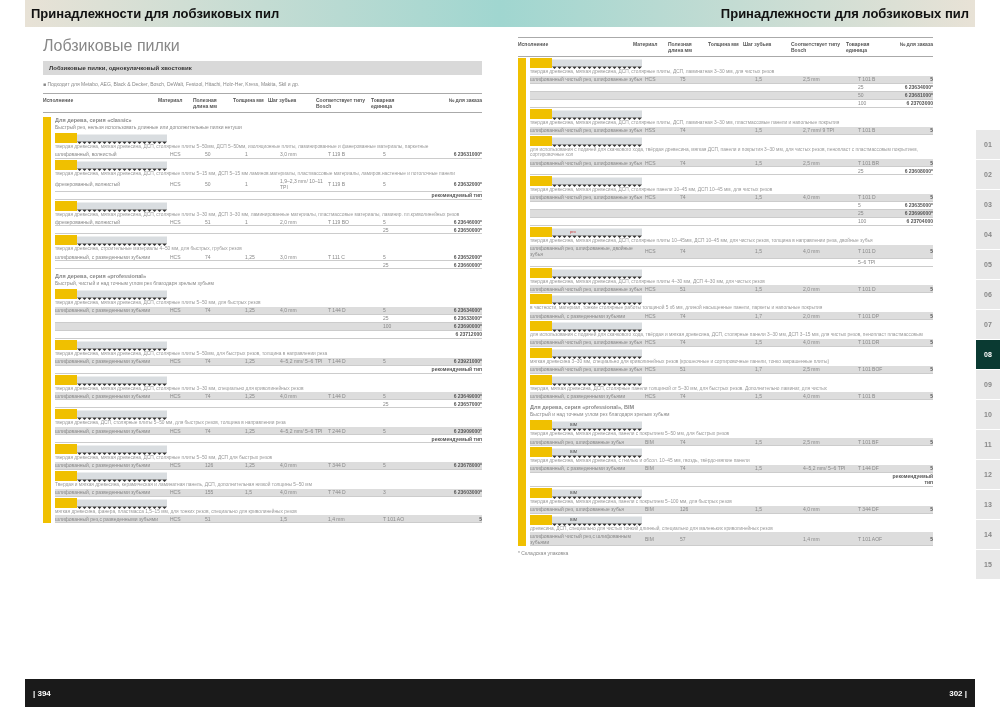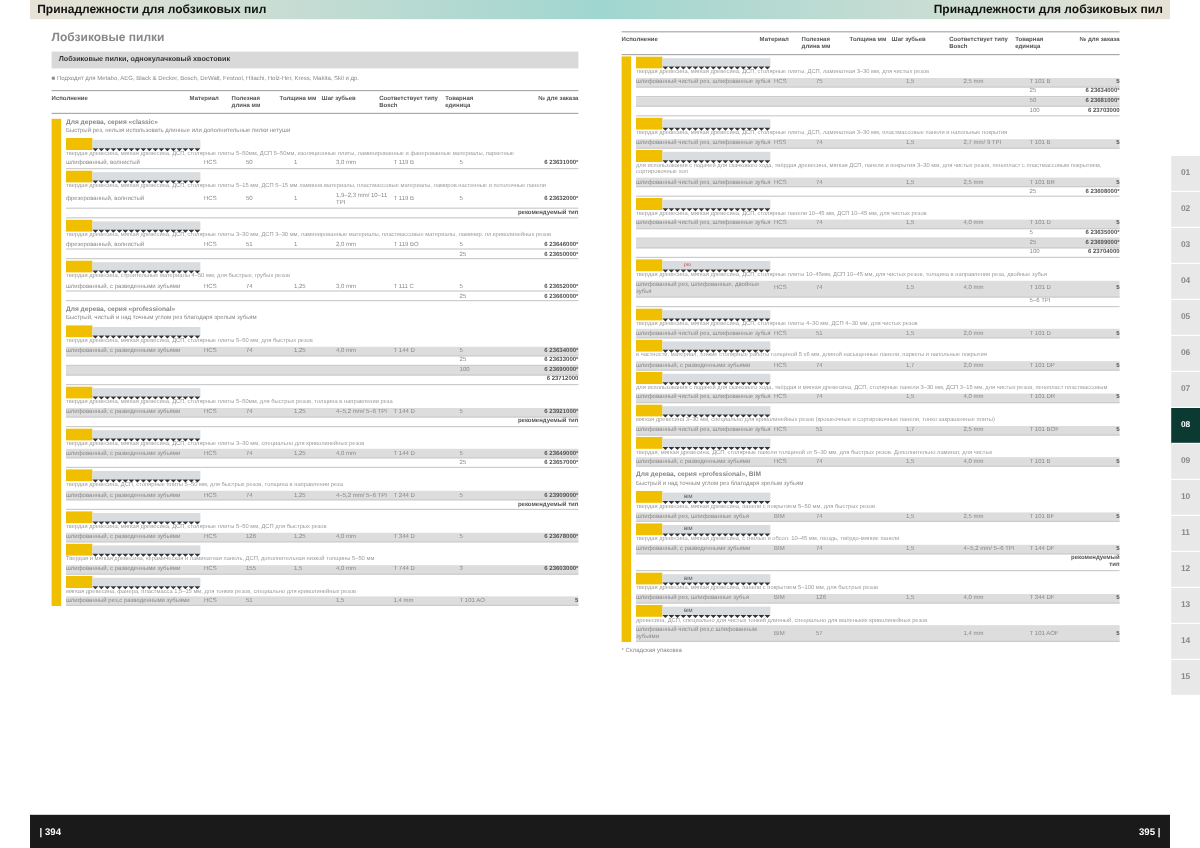--- a/index.html
+++ b/index.html
@@ -17,24 +17,24 @@
     height: 707px;
     background: #fff;
     display: flex;
     flex-direction: column;
     position: relative;
   }
   .page.left { padding: 0 0 0 25px; }
   .page.right { padding: 0 25px 0 0; }
   
   .top-banner {
-    height: 16px;
+    height: 27px;
     display: flex;
     align-items: center;
-    font-size: 10px;
+    font-size: 13px;
     font-weight: bold;
     color: #111;
     padding: 0 6px;
   }
   .top-banner.left-b {
     background: linear-gradient(to right, #e8e2d6 0%, #a0d6d0 100%);
     justify-content: flex-start;
   }
   .top-banner.right-b {
     background: linear-gradient(to right, #a0d6d0 0%, #e8e2d6 100%);
@@ -43,23 +43,23 @@
   
   .content {
     flex: 1;
     padding: 10px 18px 4px 18px;
     font-size: 5px;
     overflow: hidden;
   }
   .page.right .content { padding-right: 42px; }
   
   h2.page-title {
-    font-size: 10px;
+    font-size: 16px;
     color: #888;
-    font-weight: bold;
+    font-weight: normal;
     margin-bottom: 6px;
   }
   
   .subhead-bar {
     background: #d9d9d9;
     padding: 4px 6px;
     font-size: 6px;
     font-weight: bold;
     color: #333;
     margin-bottom: 6px;
@@ -1296,14 +1296,14 @@
       <div class="tab active">08</div>
       <div class="tab">09</div>
       <div class="tab">10</div>
       <div class="tab">11</div>
       <div class="tab">12</div>
       <div class="tab">13</div>
       <div class="tab">14</div>
       <div class="tab">15</div>
     </div>
 
-  <div class="bottom-bar">395 |</div>
+  <div class="bottom-bar">302 |</div>
 </div>
 
 </body></html>

